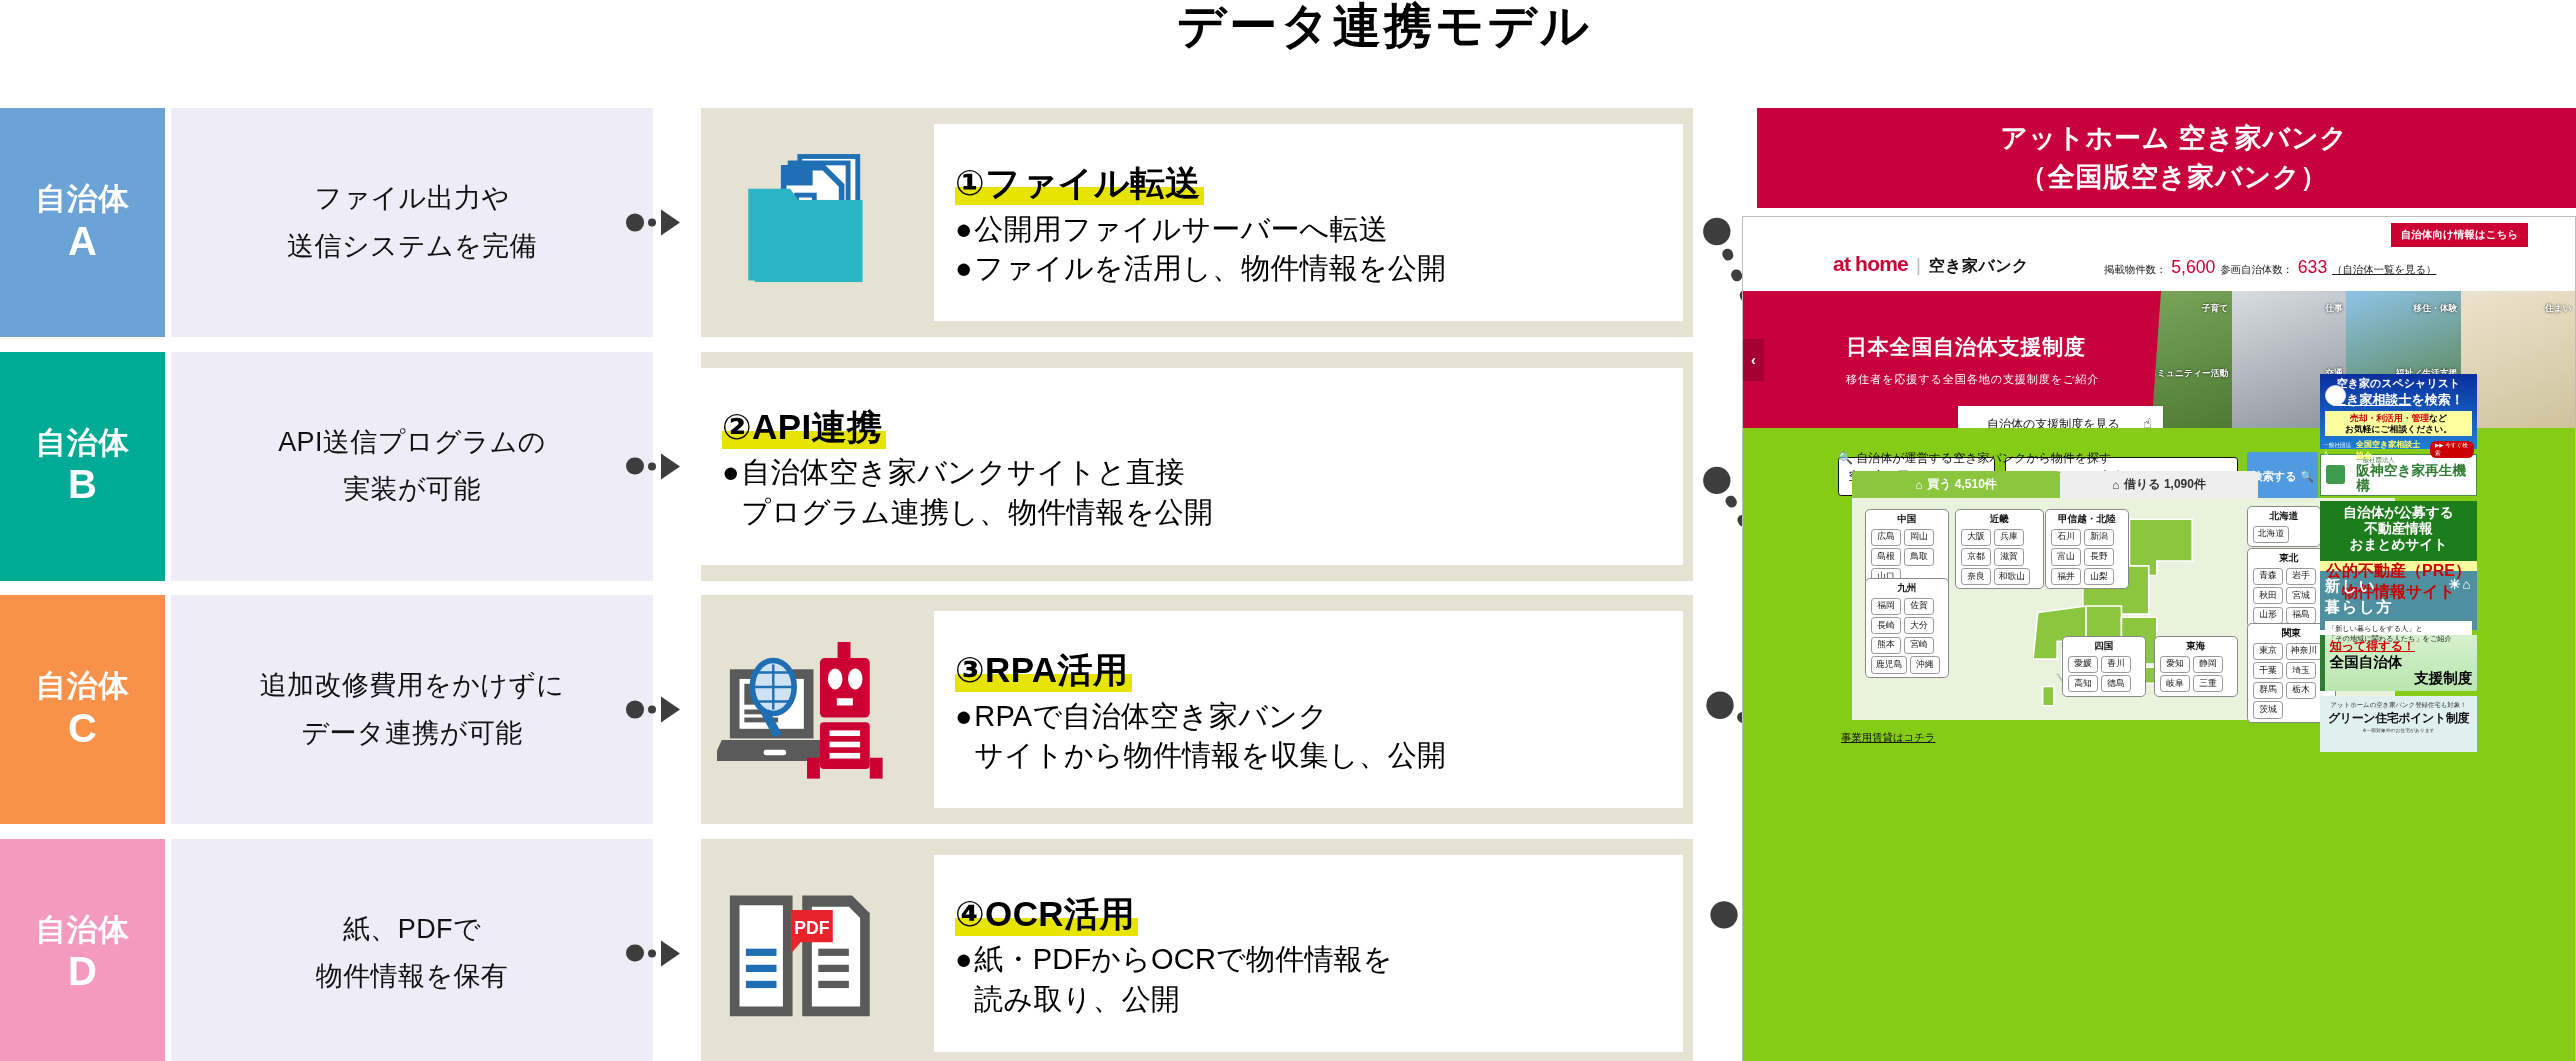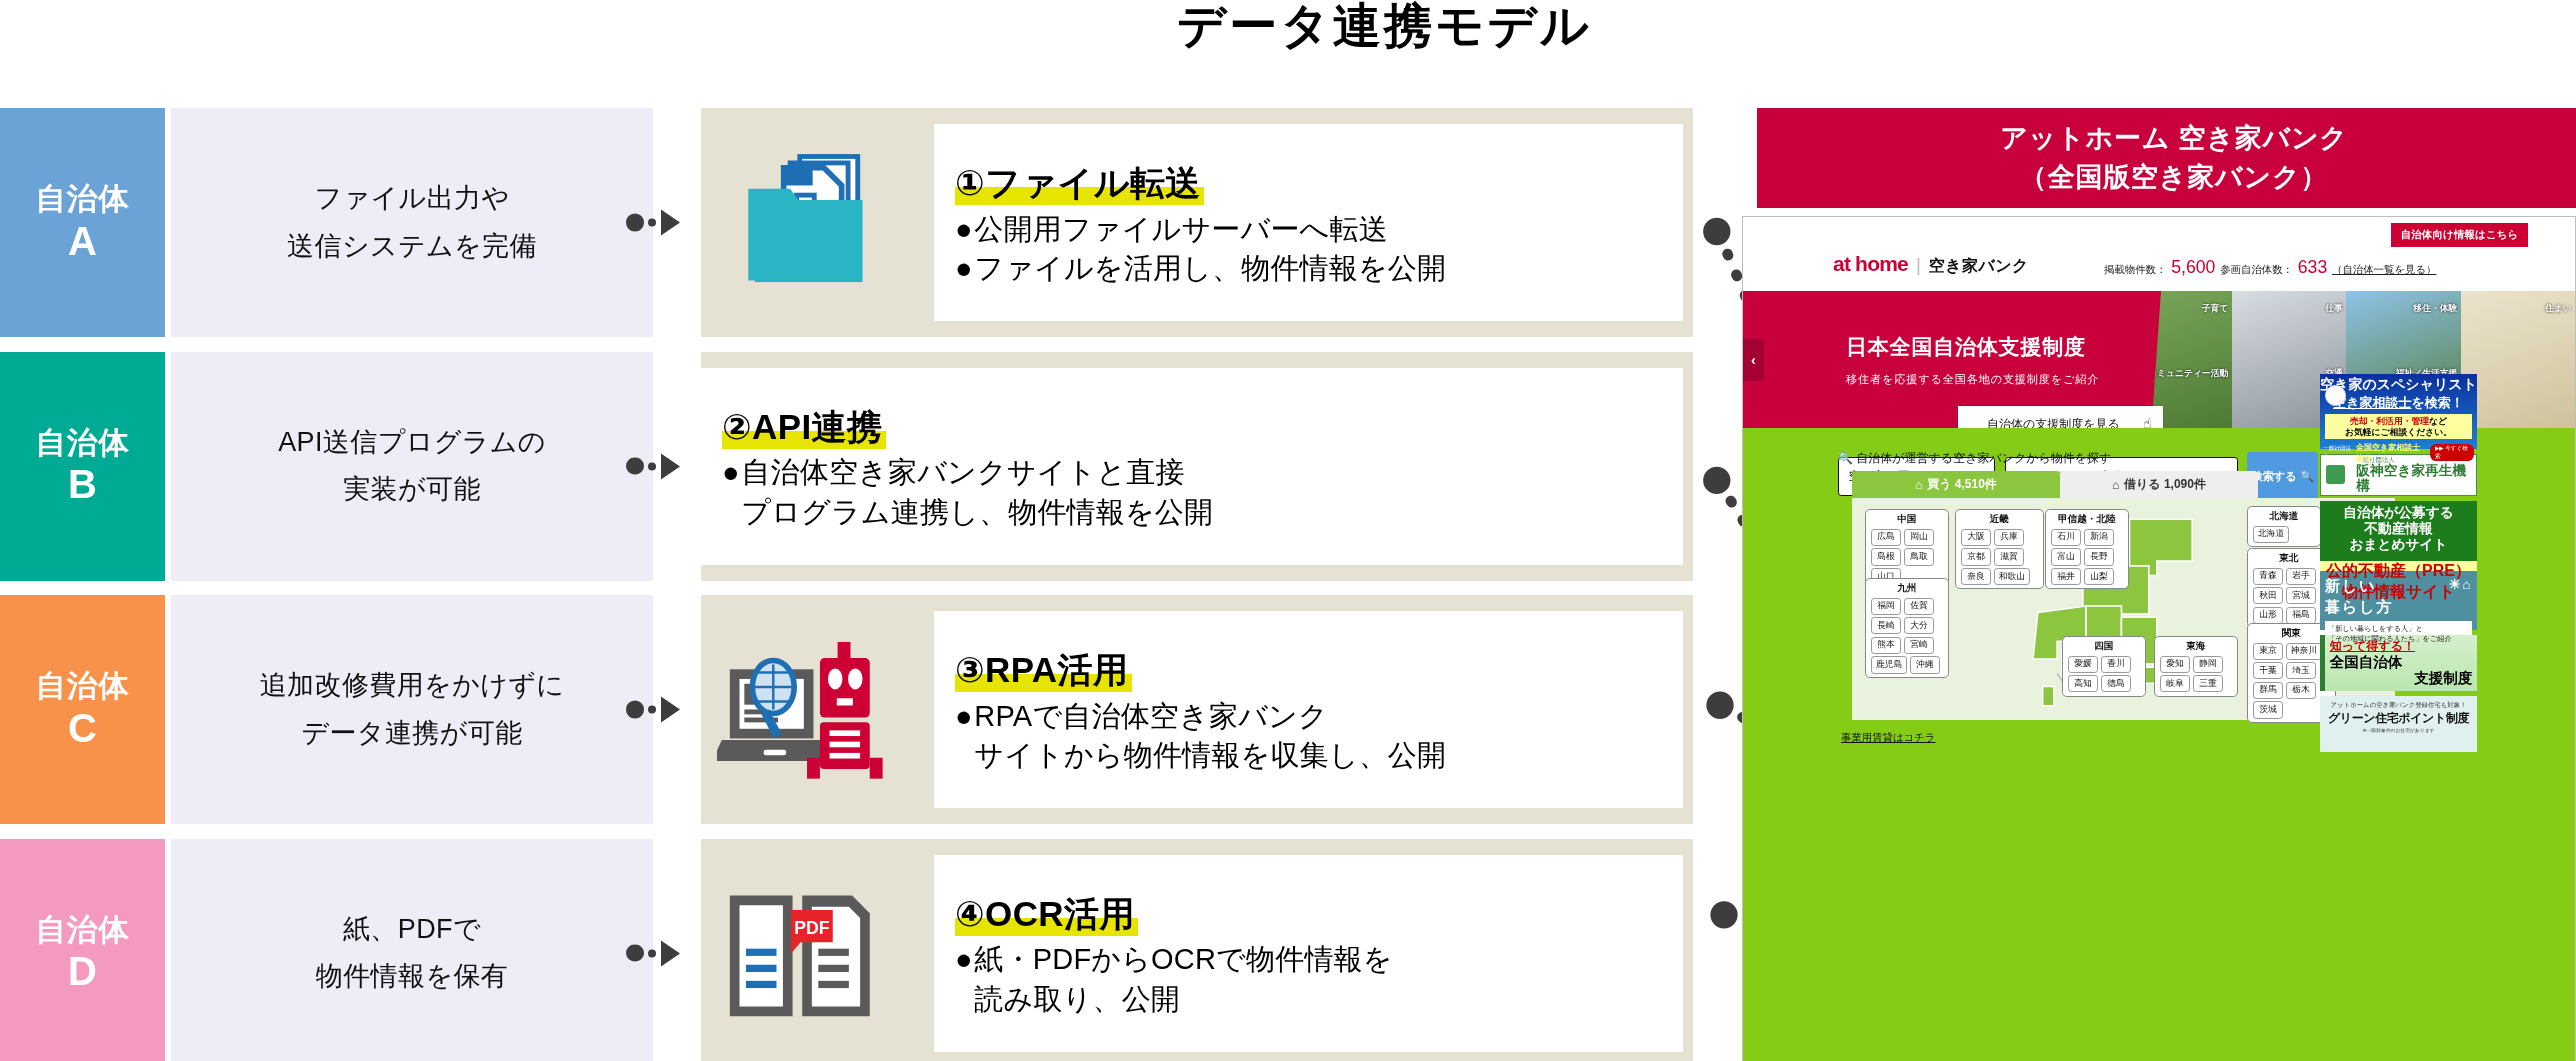--- a/index.html
+++ b/index.html
@@ -148,21 +148,21 @@
   .regttl { font-size:9.6px; font-weight:bold; text-align:center; color:#111; margin-bottom:2.4px; }
   .pref-grid { display:flex; flex-wrap:wrap; gap:2.4px; width:max-content; }
   .pref { border:0.8px solid #999; border-radius:3.2px; font-size:8.8px; padding:1.6px 4px; min-width:30.5px; text-align:center; color:#111; background:#fff;}
   .jp-map { position:absolute; left:181px; top:17.7px; width:201px; height:201px; }
   .biz-link { position:absolute; left:98px; top:514px; font-size:10.4px; color:#111; text-decoration:underline; }
 
   
   .side { position:absolute; left:577px; top:157px; width:161px; }
   .bn { width:157px; margin-bottom:4.8px; }
   .bn1 { height:75px; background:linear-gradient(#0a2f9e,#1f7fd6); position:relative; }
-  .bn1 .b1a { color:#fff; font-size:14px; font-weight:bold; text-align:right; padding-top:2.4px;}
+  .bn1 .b1a { color:#fff; font-size:11px; font-weight:bold; text-align:center; padding-top:2.4px;}
   .bn1 .b1b { color:#fff; font-size:13px; font-weight:bold; text-align:center; }
   .bn1 .b1b u { color:#fff; }
   .bn1 .b1c { background:#ffffa0; margin:1.6px 4.8px; text-align:center; font-size:8.8px; font-weight:bold; line-height:1.25; padding:1.6px;}
   .bn1 .b1c .rr { color:#cc0000; }
   .bn1 .b1d { display:flex; align-items:center; gap:3.2px; padding:0.8px 3.2px;}
   .bn1 .b1d .t1 { color:#fff; font-size:5.6px;}
   .bn1 .b1d .t2 { color:#ffff66; font-size:8px; font-weight:bold;}
   .bn1 .b1d .pill { margin-left:auto; background:#cc0000; color:#fff; font-size:5.6px; border-radius:6.4px; padding:0.8px 4.8px; }
   .bn1 .seal { position:absolute; left:4.8px; top:11.2px; width:21px; height:21px; border-radius:50%; background:#fff; border:1.6px solid #dde;}
   .bn2 { height:42px; background:#fff; border:0.8px solid #4a8a4a; display:flex; align-items:center; gap:11px; padding:0 4.8px;}

